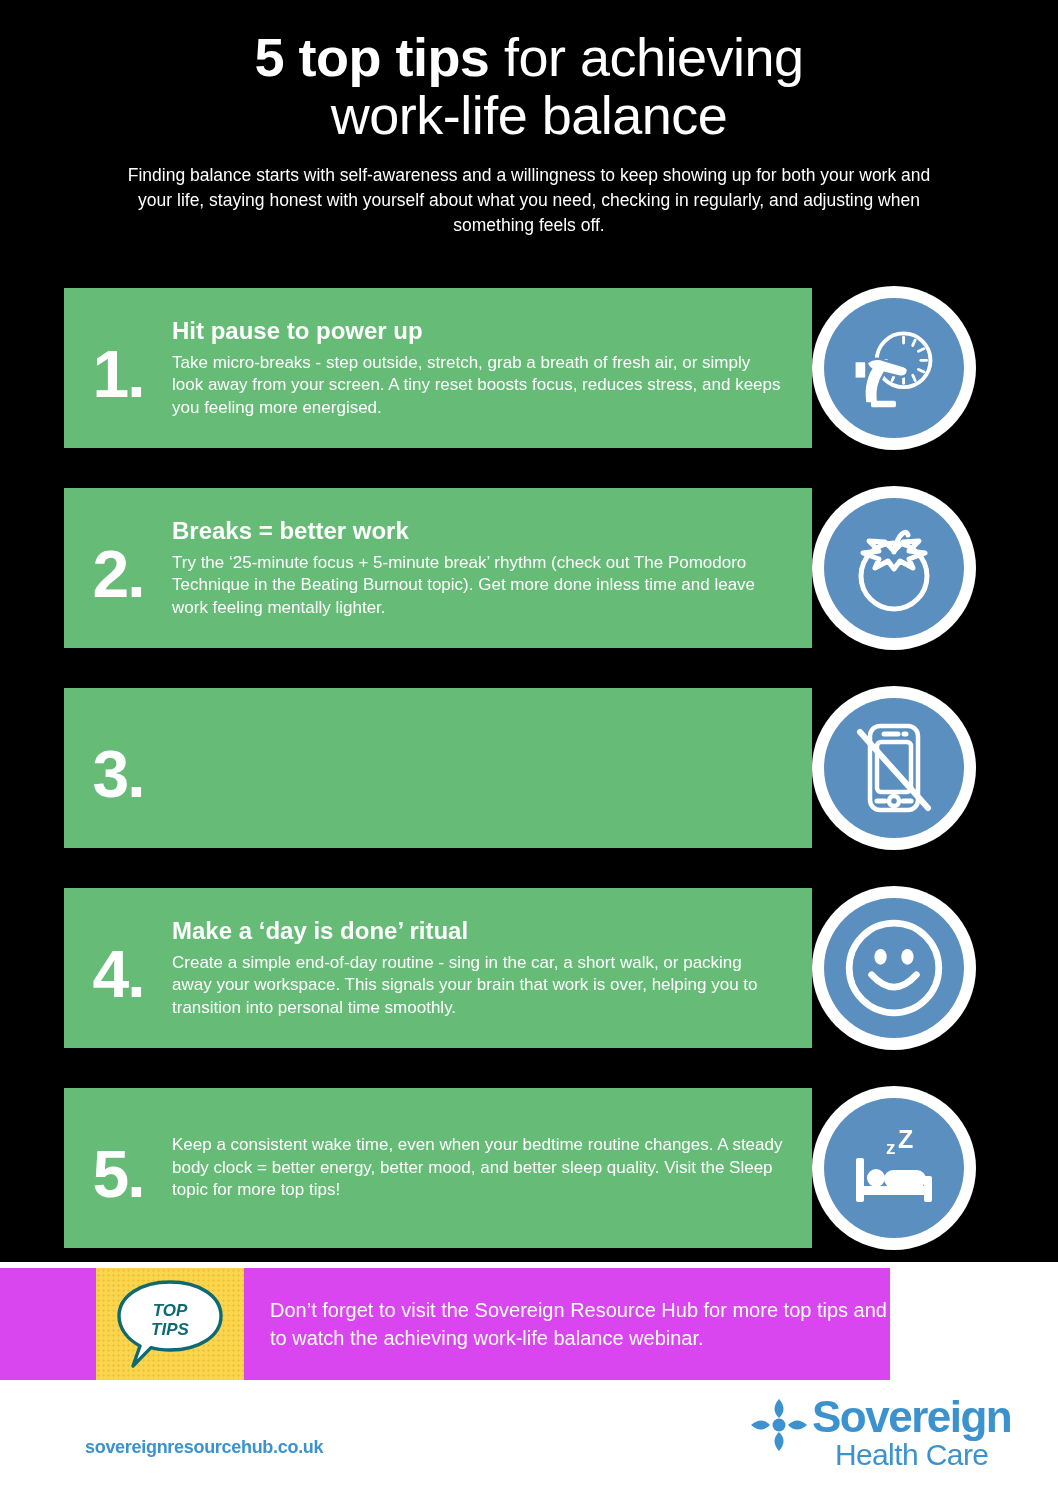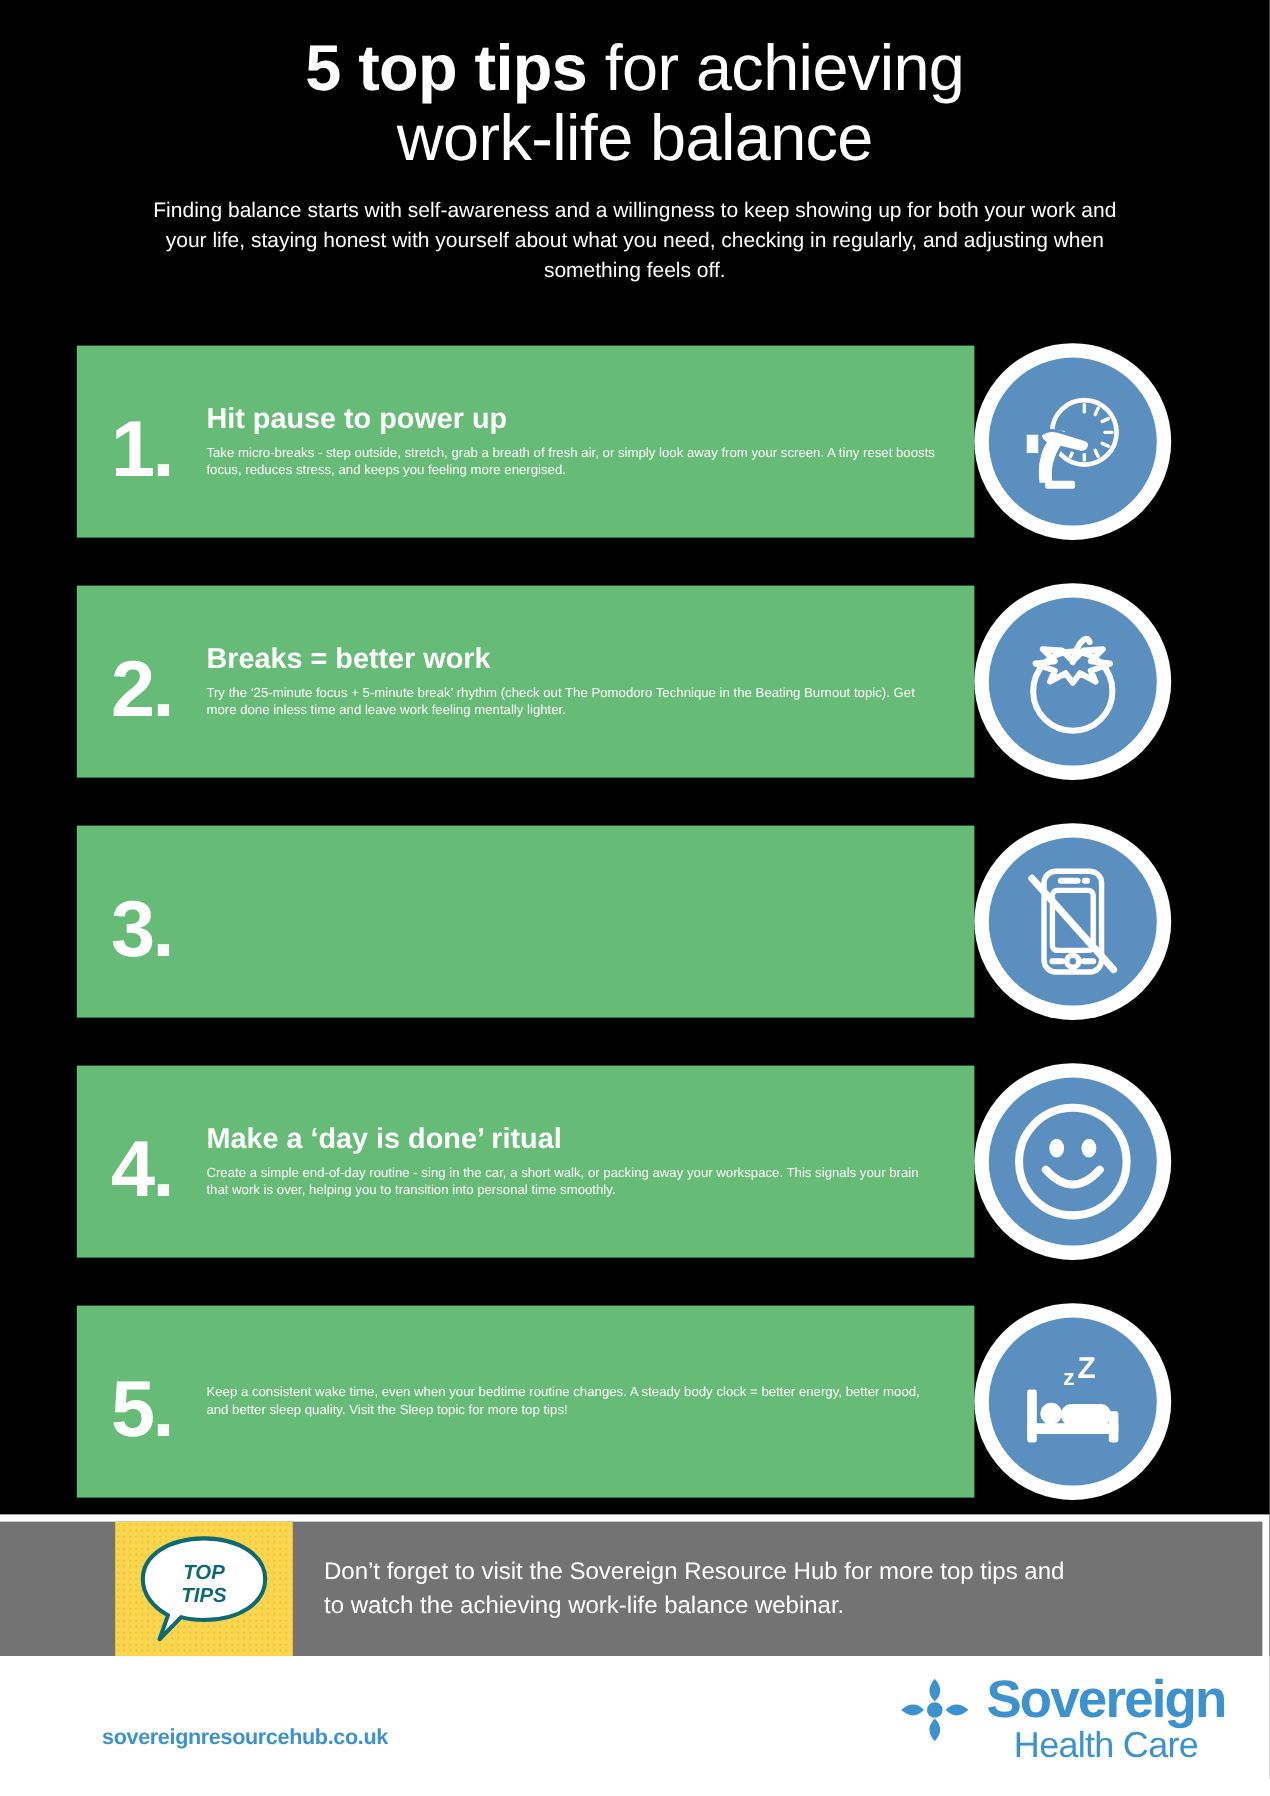--- a/index.html
+++ b/index.html
@@ -85,21 +85,21 @@
   .tip-title {
     color: #ffffff;
     font-size: 24px;
     font-weight: 700;
     line-height: 1.2;
     margin-bottom: 6px;
   }
 
   .tip-text {
     color: #ffffff;
-    font-size: 11px;
+    font-size: 17px;
     line-height: 1.32;
     font-weight: 400;
   }
 
   
   .icon-badge {
     position: absolute;
     left: 812px;
     top: -2px;
     width: 164px;
@@ -119,23 +119,23 @@
     align-items: center;
     justify-content: center;
   }
   .icon-inner svg { display: block; }
 
   
   .cta {
     position: absolute;
     left: 0;
     top: 1268px;
-    width: 1052px;
+    width: 890px;
     height: 112px;
-    background: #737373;
+    background: #d946ef;
     display: flex;
     align-items: center;
   }
   .cta-badge {
     position: absolute;
     left: 96px;
     top: 0;
     width: 148px;
     height: 112px;
     background: #FAD54F;
@@ -177,21 +177,21 @@
     font-weight: 700;
     letter-spacing: -0.3px;
   }
   .logo {
     position: absolute;
     left: 748px;
     top: 1396px;
     display: flex;
     align-items: flex-start;
   }
-  .logo-text { margin-left: 12px; }
+  .logo-text { margin-left: 2px; }
   .logo-name {
     color: #3C92CE;
     font-size: 44px;
     font-weight: 700;
     line-height: 0.95;
     letter-spacing: -1.5px;
   }
   .logo-sub {
     color: #3C92CE;
     font-size: 30px;

